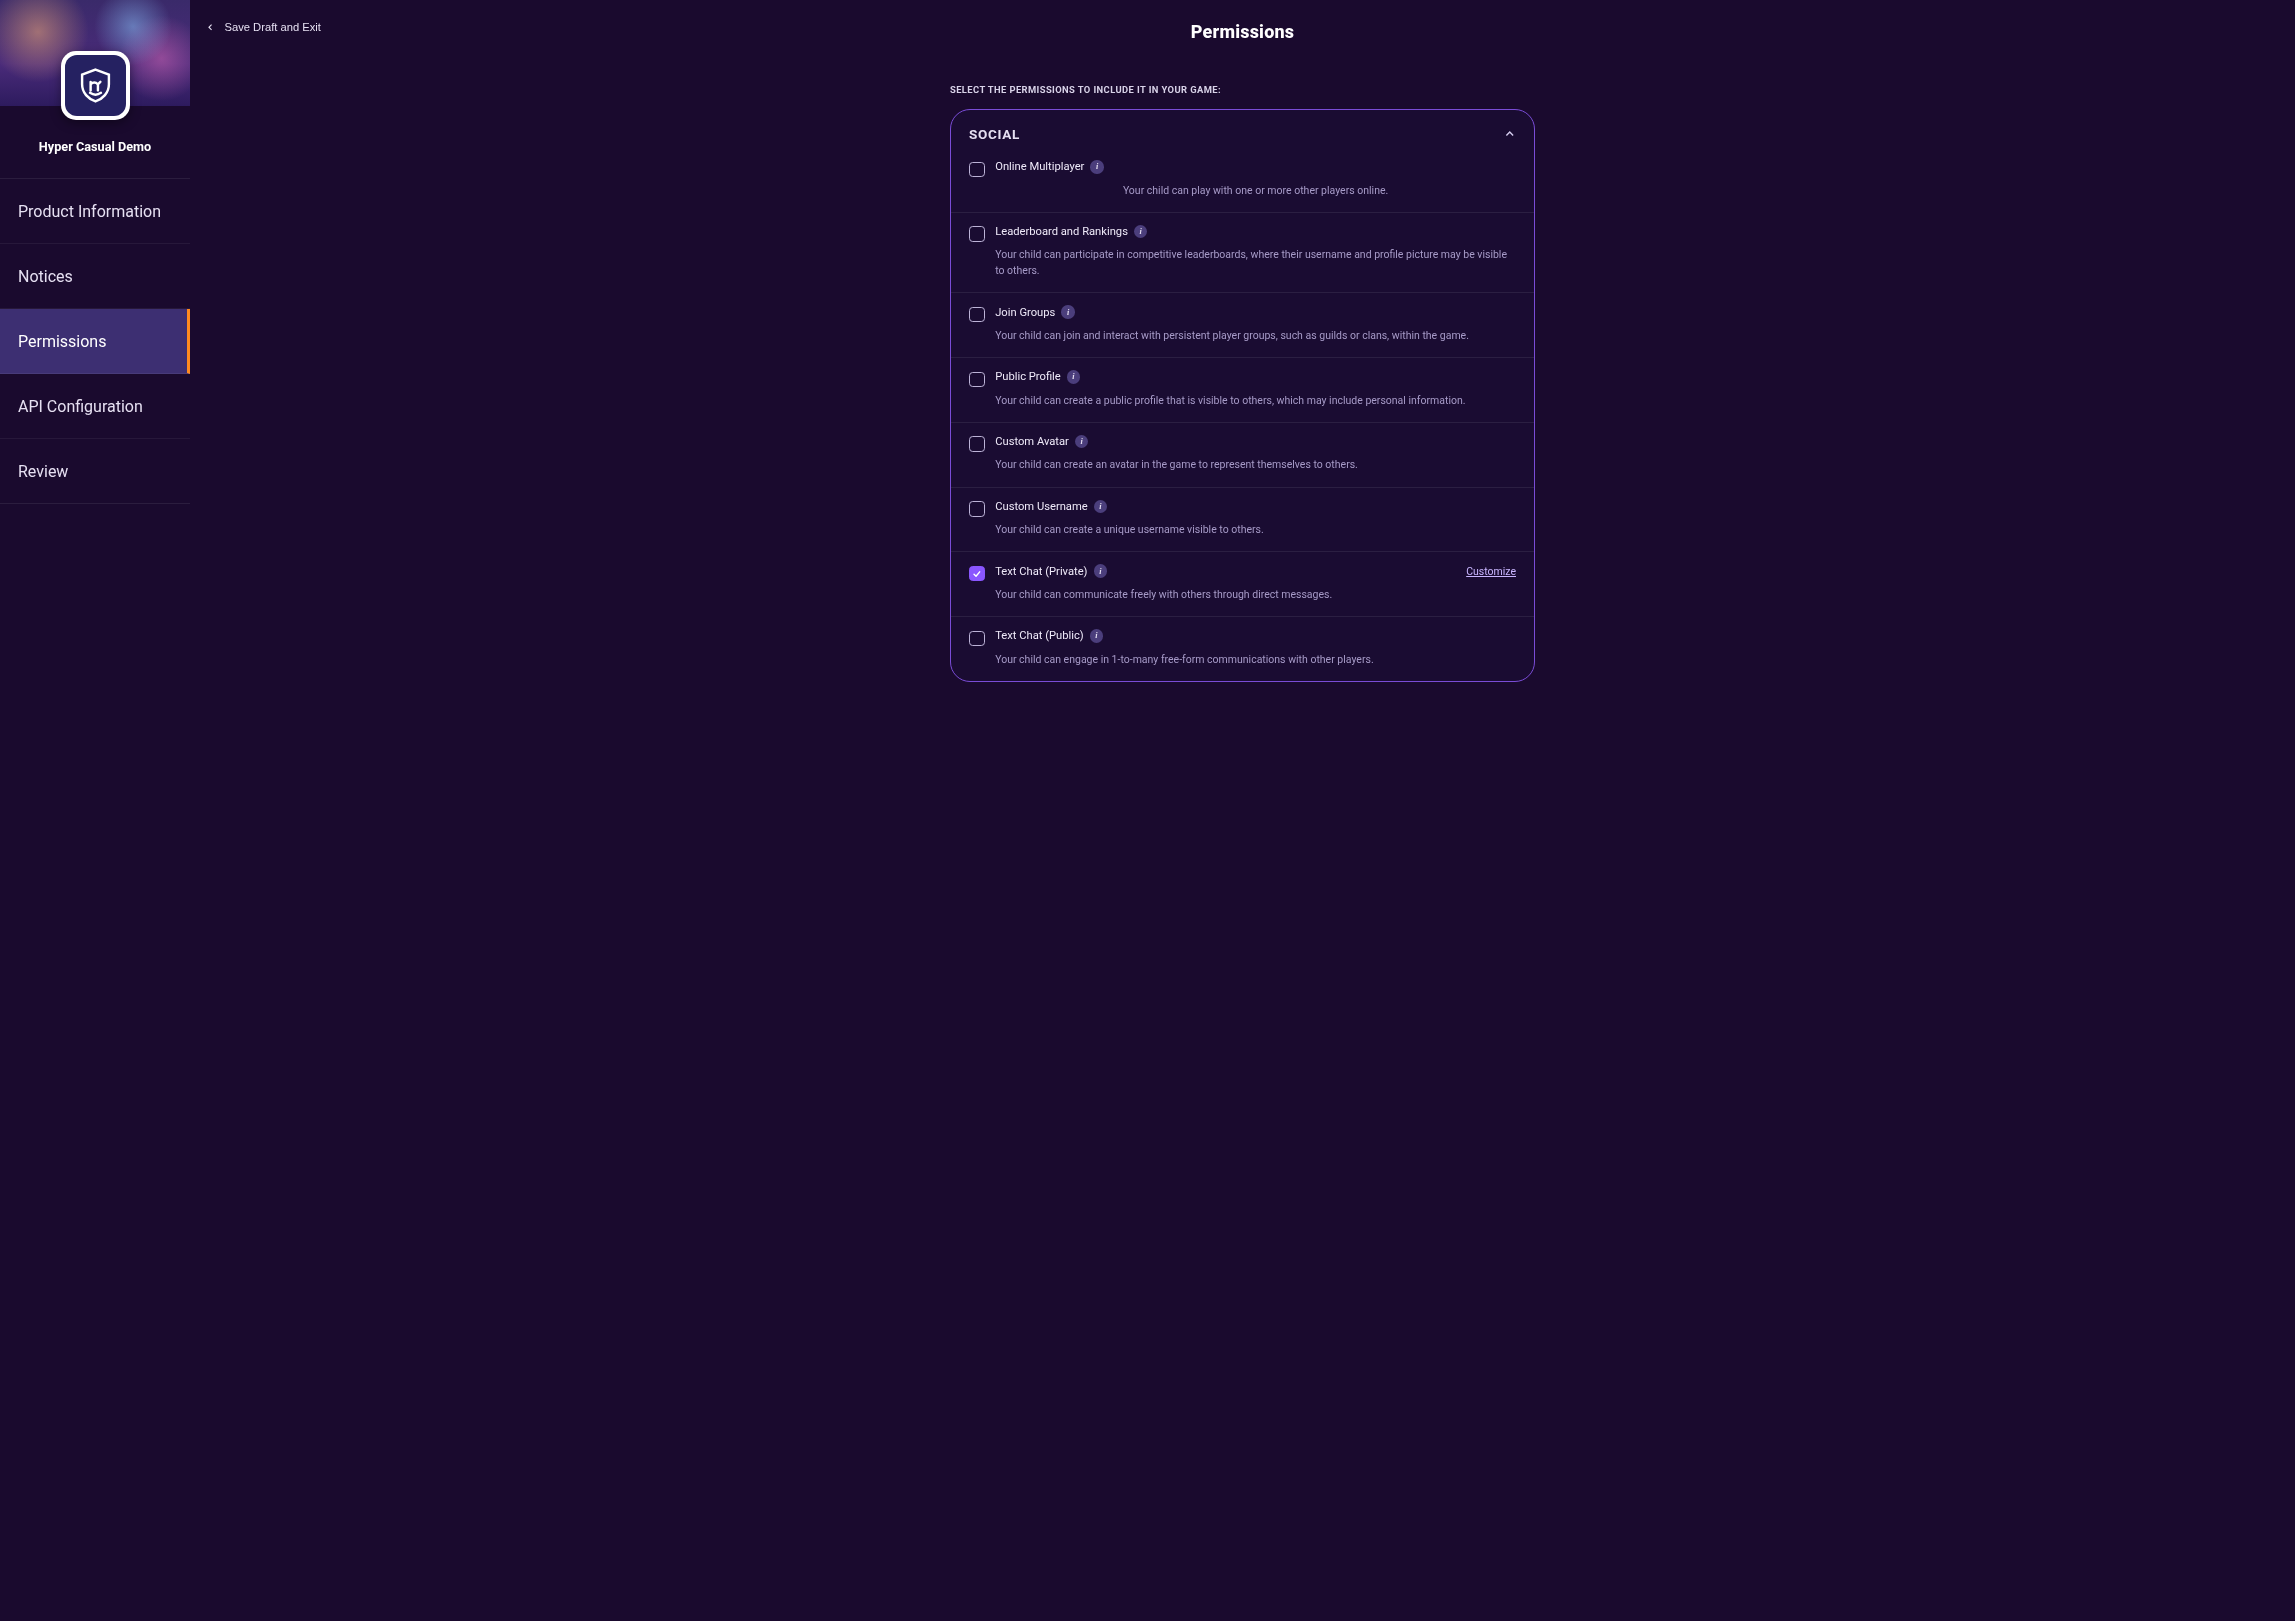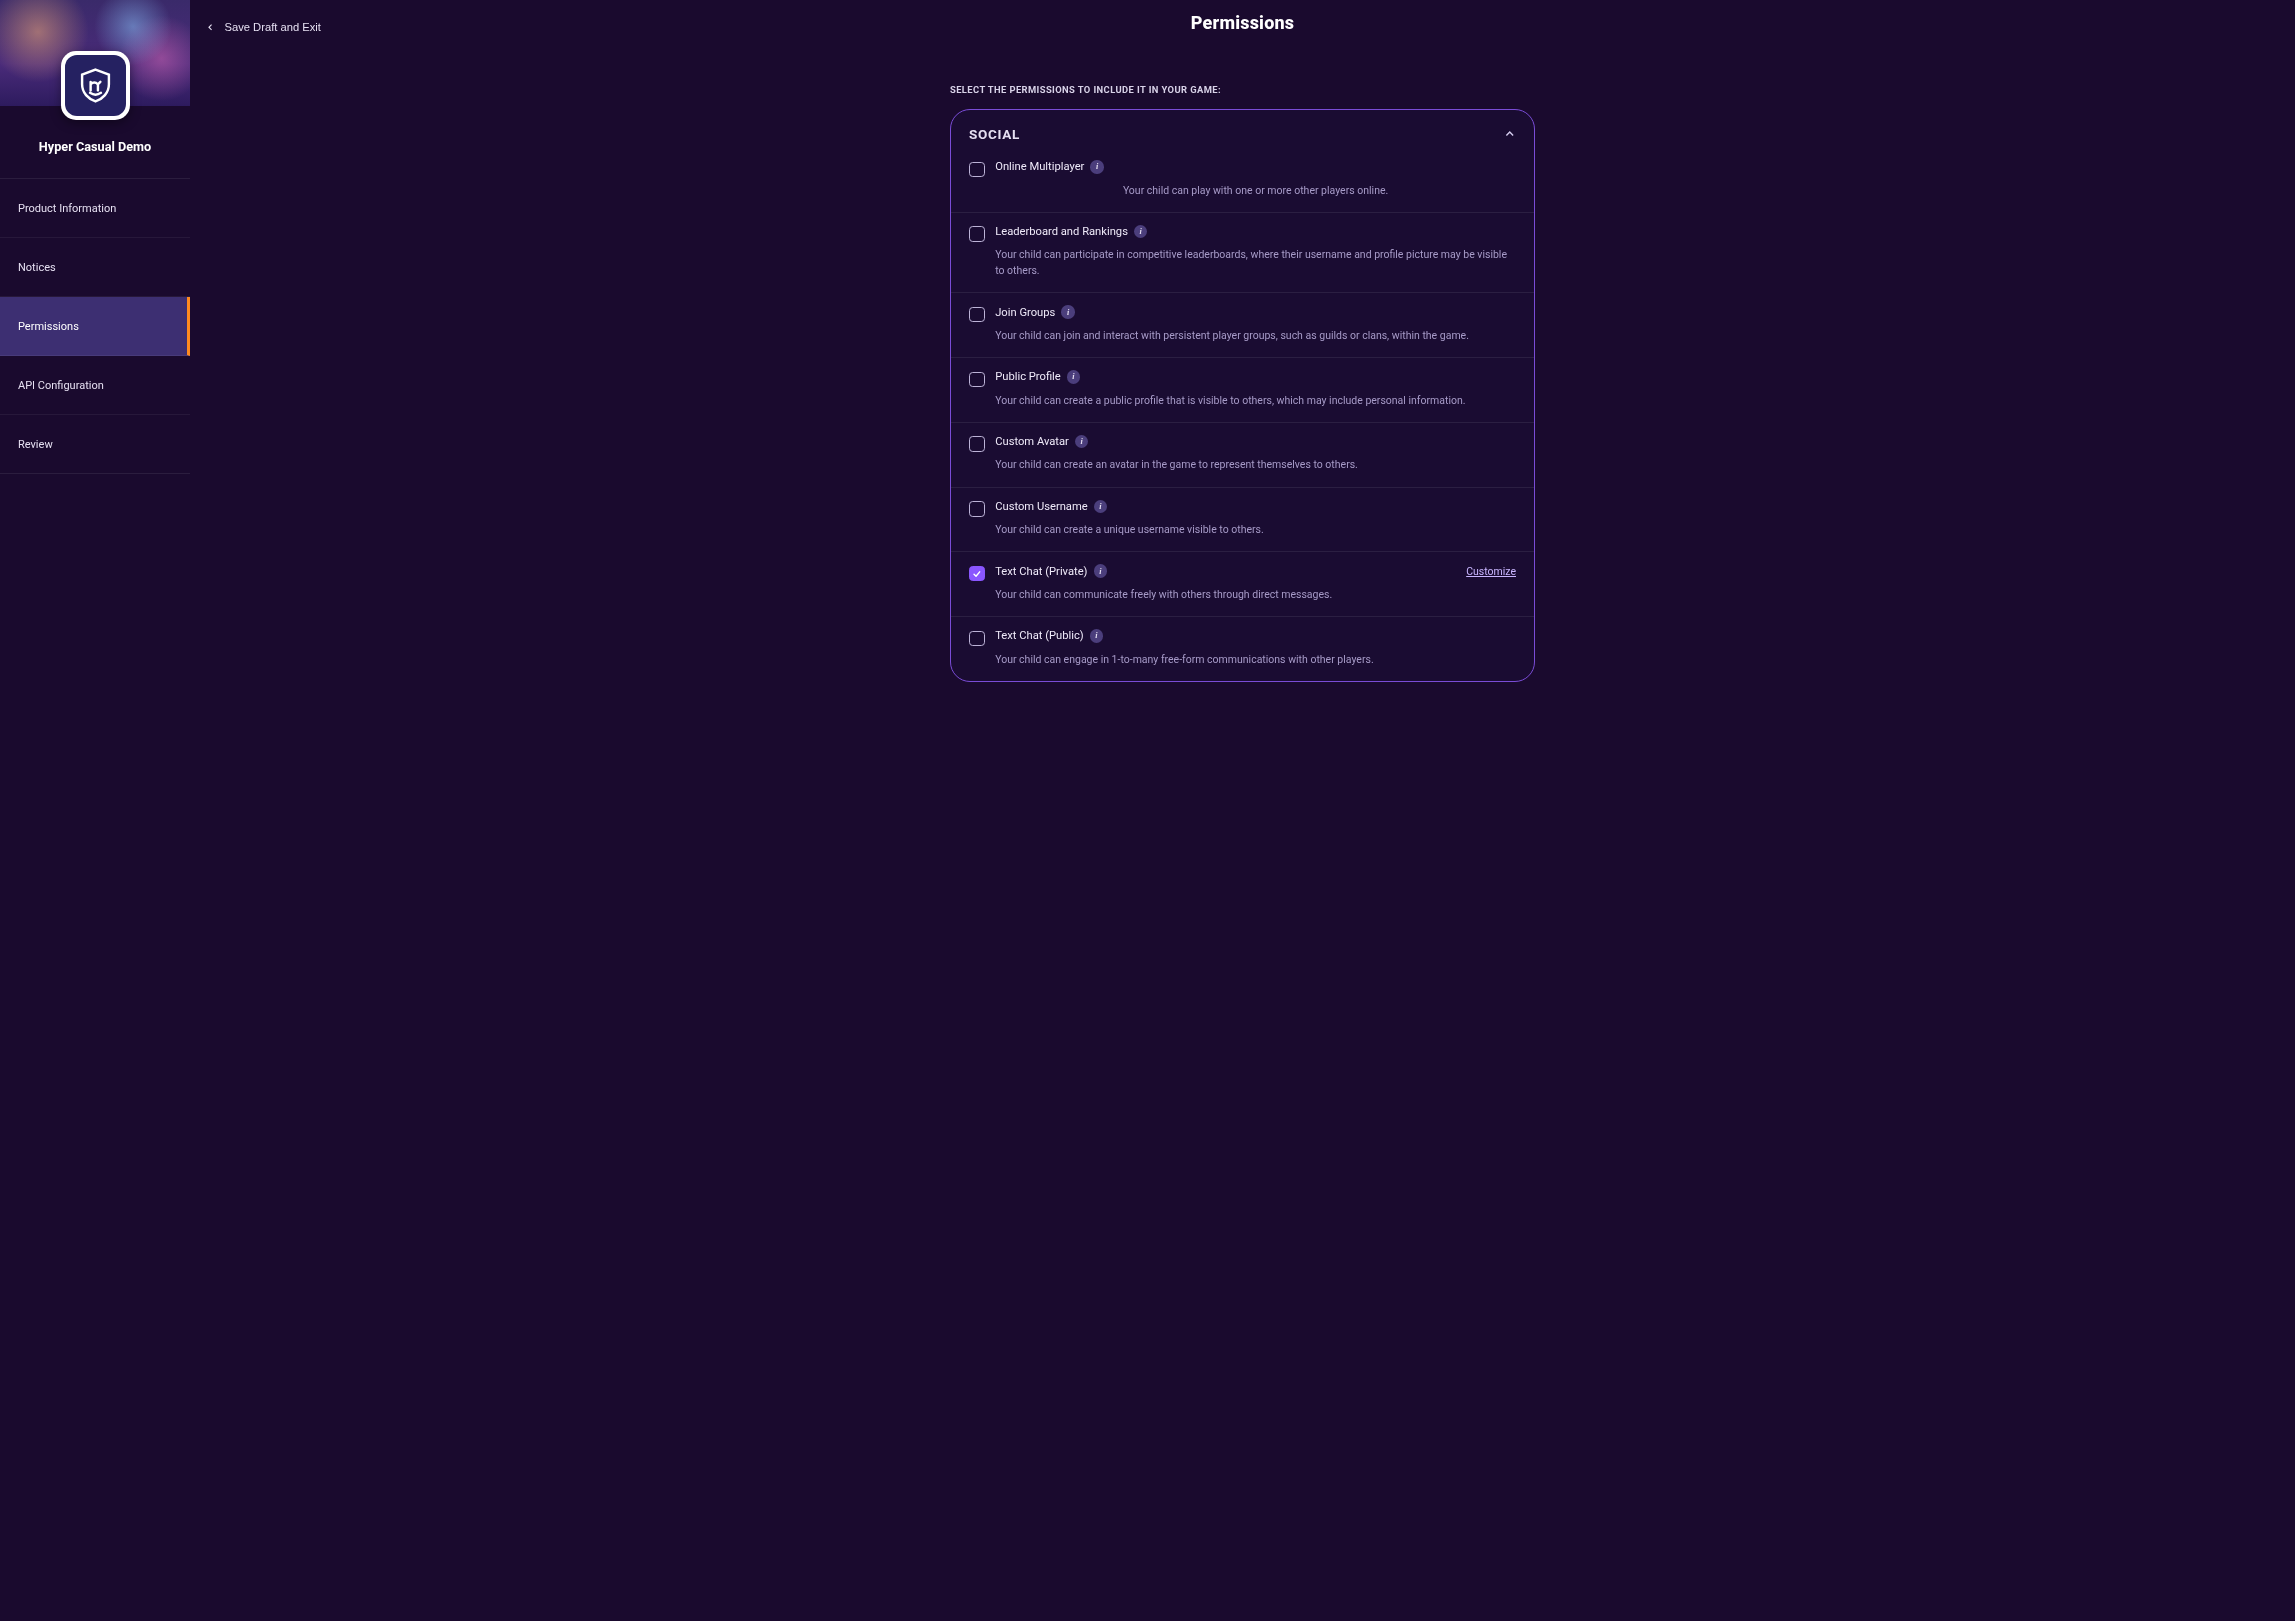--- a/index.html
+++ b/index.html
@@ -64,41 +64,41 @@
       font-weight: 700;
       font-size: 12.7px;
     }
     .nav {
       border-top: 0.7px solid rgba(255,255,255,0.08);
       border-bottom: 0.7px solid rgba(255,255,255,0.08);
     }
     .nav-item {
       display: block;
       padding: 22.5px 18px;
-      font-size: 11px;
+      font-size: 16px;
       color: #e6e0f2;
       cursor: pointer;
       border-bottom: 0.7px solid rgba(255,255,255,0.06);
       position: relative;
     }
     .nav-item:last-child { border-bottom: none; }
     .nav-item.active {
       background: #3d2f72;
       color: #ffffff;
       border-right: 3px solid #ff8a1f;
     }
     
     .main {
       flex: 1;
       padding: 0 0 30px 0;
       position: relative;
     }
     .topbar {
       display: flex;
-      align-items: flex-end;
+      align-items: flex-start;
       padding: 21px 30px 21px 15px;
       position: relative;
     }
     .back-btn {
       display: inline-flex;
       align-items: center;
       gap: 9px;
       color: #e6e0f2;
       font-size: 11.2px;
       cursor: pointer;

